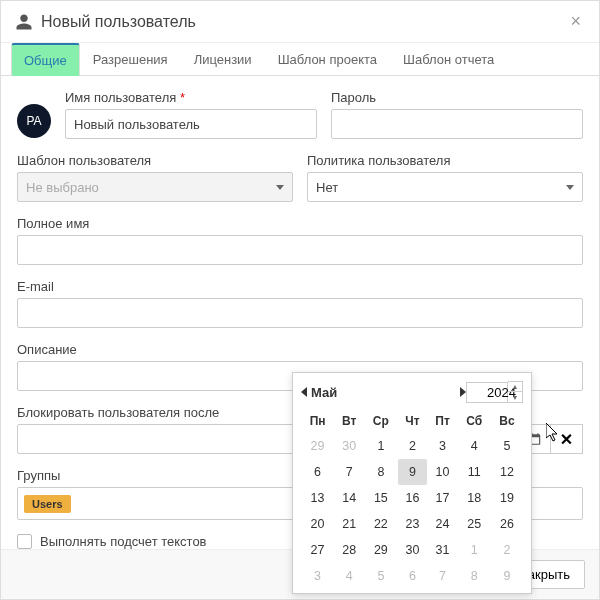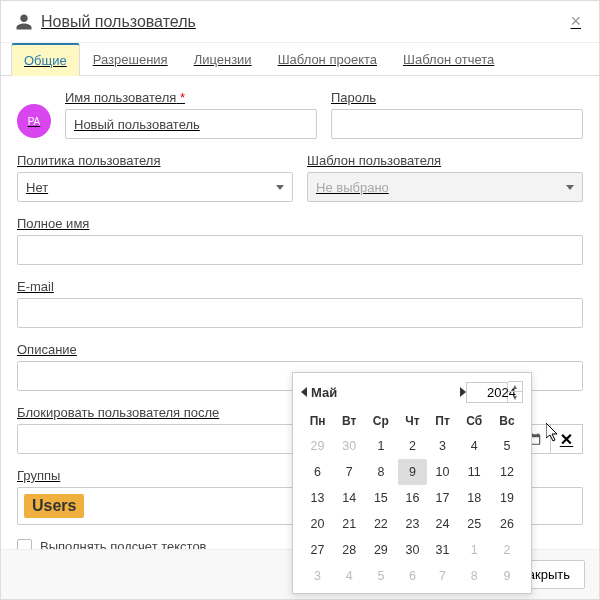--- a/index.html
+++ b/index.html
@@ -1,43 +1,43 @@
 <!DOCTYPE html>
 <html><head>
 <meta charset="utf-8">
 <style>
 * { box-sizing: border-box; margin: 0; padding: 0; font-family: Arial, sans-serif; }
 body { background: #f7f7f7; width: 600px; height: 600px; overflow: hidden; position: relative; }
-.dialog { background: #fff; border: 1px solid #ddd; width: 600px; height: 600px; position: relative; text-decoration: underline; }
+.dialog { background: #fff; border: 1px solid #ddd; width: 600px; height: 600px; position: relative; }
 .titlebar { display: flex; align-items: center; padding: 10px 14px; border-bottom: 1px solid #eee; }
 .titlebar .user-icon { width: 18px; height: 18px; margin-right: 8px; fill: #555; }
 .titlebar h1 { font-size: 16px; font-weight: 400; color: #444; flex: 1; }
 .titlebar .close { font-size: 18px; color: #999; cursor: pointer; padding: 0 4px; }
 .tabs { display: flex; border-bottom: 1px solid #ddd; padding: 0 10px; }
 .tab { padding: 8px 12px; font-size: 13px; color: #666; cursor: pointer; border: 1px solid transparent; border-bottom: none; margin-bottom: -1px; }
-.tab.active { color: #2a7ab0; border-color: #ddd; border-top: 2px solid #2a7ab0; background: #fef9c3; border-radius: 3px 3px 0 0; }
+.tab.active { color: #2a7ab0; border-color: #ddd; border-top: 2px solid #2a7ab0; background: #86efac; border-radius: 3px 3px 0 0; }
 .form { padding: 14px 16px; }
 .row { display: flex; gap: 14px; margin-bottom: 14px; }
 .col { flex: 1; display: flex; flex-direction: column; }
-.avatar { width: 34px; height: 34px; border-radius: 50%; background: #d946ef; color: #fff; font-size: 10px; display: flex; align-items: center; justify-content: center; margin-top: 14px; flex-shrink: 0; }
+.avatar { width: 34px; height: 34px; border-radius: 50%; background: #0f172a; color: #fff; font-size: 12px; display: flex; align-items: center; justify-content: center; margin-top: 14px; flex-shrink: 0; }
 label { font-size: 13px; color: #444; margin-bottom: 4px; }
 .req { color: #d00; }
 input[type=text], .select { height: 30px; border: 1px solid #ccc; border-radius: 2px; padding: 0 8px; font-size: 13px; color: #444; background: #fff; }
 .select { display: flex; align-items: center; justify-content: space-between; cursor: pointer; }
 .select.disabled { background: #f3f3f3; color: #aaa; }
 .caret { width: 0; height: 0; border-left: 4px solid transparent; border-right: 4px solid transparent; border-top: 5px solid #666; }
 .toggle-col { flex: 0 0 110px; align-items: center; }
 .toggle-label { font-size: 12px; color: #444; text-align: center; margin-bottom: 6px; }
 .toggle { width: 38px; height: 18px; background: #3b8ed0; border-radius: 10px; position: relative; cursor: pointer; margin: 0 auto; }
 .toggle .knob { width: 14px; height: 14px; background: #fff; border-radius: 50%; position: absolute; top: 2px; right: 2px; }
 .date-row { display: flex; gap: 0; }
 .date-row input { flex: 1; border-top-right-radius: 0; border-bottom-right-radius: 0; }
 .date-btn { width: 32px; height: 30px; border: 1px solid #ccc; border-left: none; background: #fff; display: flex; align-items: center; justify-content: center; cursor: pointer; }
 .date-btn svg { width: 14px; height: 14px; fill: #555; }
-.tag { display: inline-block; background: #f0b040; color: #333; font-size: 16px; padding: 3px 8px; border-radius: 2px; font-weight: bold; }
+.tag { display: inline-block; background: #f0b040; color: #333; font-size: 11px; padding: 3px 8px; border-radius: 2px; font-weight: bold; }
 .groups-box { border: 1px solid #ccc; padding: 6px; min-height: 32px; border-radius: 2px; }
 .check-row { display: flex; align-items: center; gap: 8px; margin: 6px 0; font-size: 13px; color: #444; }
 .check { width: 15px; height: 15px; border: 1px solid #bbb; border-radius: 2px; flex-shrink: 0; }
 .footer { position: absolute; bottom: 0; left: 0; right: 0; padding: 10px 14px; border-top: 1px solid #eee; display: flex; justify-content: flex-end; gap: 8px; background: #f8f8f8; }
 .btn { padding: 6px 14px; font-size: 13px; border: 1px solid #ccc; background: #fff; cursor: pointer; border-radius: 2px; }
 
 .calendar { position: absolute; top: 372px; left: 292px; width: 240px; background: #fff; border: 1px solid #ccc; box-shadow: 0 2px 8px rgba(0,0,0,0.15); z-index: 100; padding: 6px 8px 4px; }
 .cal-head { display: flex; align-items: center; gap: 0; padding: 2px 0 6px; }
 .cal-nav { width: 0; height: 0; cursor: pointer; }
 .cal-nav.prev { border-top: 5px solid transparent; border-bottom: 5px solid transparent; border-right: 6px solid #333; margin-right: 4px; }
@@ -82,30 +82,30 @@
         <input type="text" value="Новый пользователь" style="">
       </div>
       <div class="col">
         <label>Пароль</label>
         <input type="text" style="">
       </div>
     </div>
 
     <div class="row">
       <div class="col">
+        <label>Шаблон пользователя</label>
+        <div class="select disabled">
+          <span>Не выбрано</span>
+            <span class="caret"></span>
+        </div>
+      </div>
+      <div class="col">
         <label>Политика пользователя</label>
         <div class="select">
           <span>Нет</span>
-            <span class="caret"></span>
-        </div>
-      </div>
-      <div class="col">
-        <label>Шаблон пользователя</label>
-        <div class="select disabled">
-          <span>Не выбрано</span>
             <span class="caret"></span>
         </div>
       </div>
     </div>
 
     <div class="row">
         <div class="col">
       <label>Полное имя</label>
       <input type="text" style="">
     </div>

